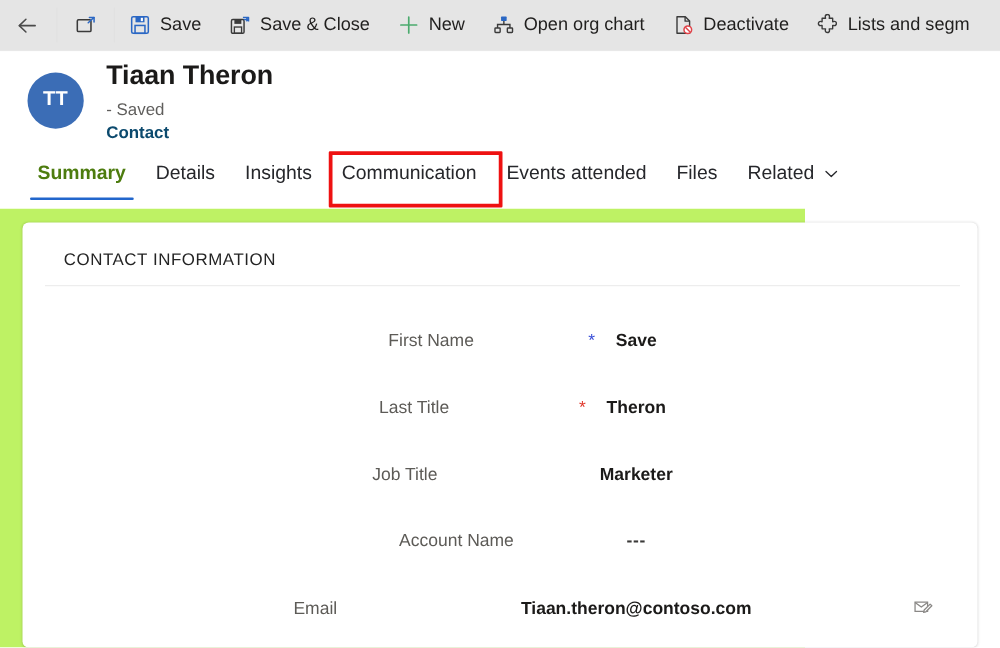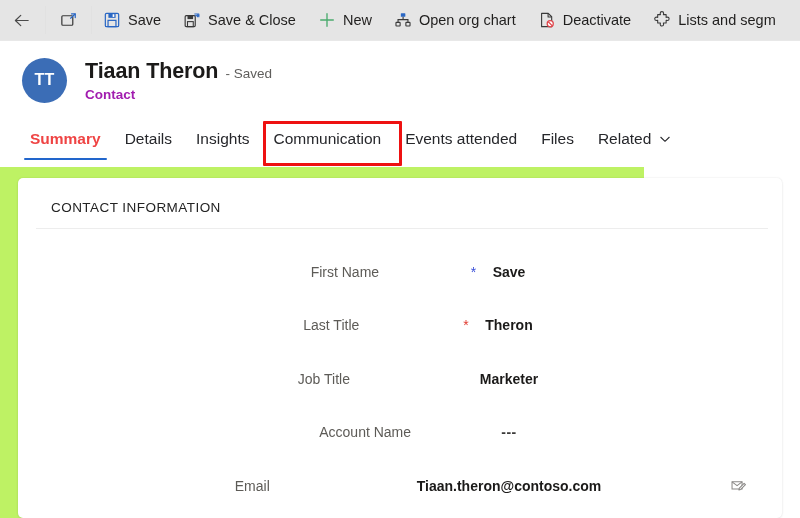--- a/index.html
+++ b/index.html
@@ -56,57 +56,57 @@
     border-radius: 50%;
     background: #3b6db6;
     color: #ffffff;
     display: flex; align-items: center; justify-content: center;
     font-size: 16px;
     font-weight: 600;
     letter-spacing: .3px;
     flex: 0 0 45px;
   }
   .rec-titles { margin-left: 18px; }
-  .rec-line1 { display: flex; align-items: baseline; gap: 7px; }
+  .rec-line1 { display: flex; align-items: baseline; gap: 7px; flex-direction: column; }
   .rec-name {
     font-size: 21.5px;
     font-weight: bold;
     color: #1b1a19;
     letter-spacing: -.1px;
   }
   .rec-status {
     font-size: 13.5px;
     color: #5f5e5c;
   }
   .rec-entity {
     margin-top: 3px;
     font-size: 13.5px;
     font-weight: bold;
-    color: #a21caf;
+    color: #0c4a6e;
   }
 
   
   .tabstrip {
     position: absolute; left: 0; top: 119px;
     width: 800px; height: 48px;
     background: #ffffff;
     display: flex; align-items: flex-start;
     padding-left: 18px;
     white-space: nowrap;
   }
   .tab {
     position: relative;
     display: flex; align-items: center; gap: 7px;
     height: 40px;
     padding: 0 12px;
     font-size: 15.5px;
     color: #26272b;
     cursor: pointer;
   }
-  .tab.active { font-weight: bold; color: #ef4444; }
+  .tab.active { font-weight: bold; color: #4d7c0f; }
   .tab.active::after {
     content: "";
     position: absolute;
     left: 6px; right: 6px; bottom: -1px;
     height: 2.5px;
     background: #2266cc;
     border-radius: 2px;
   }
 
   

